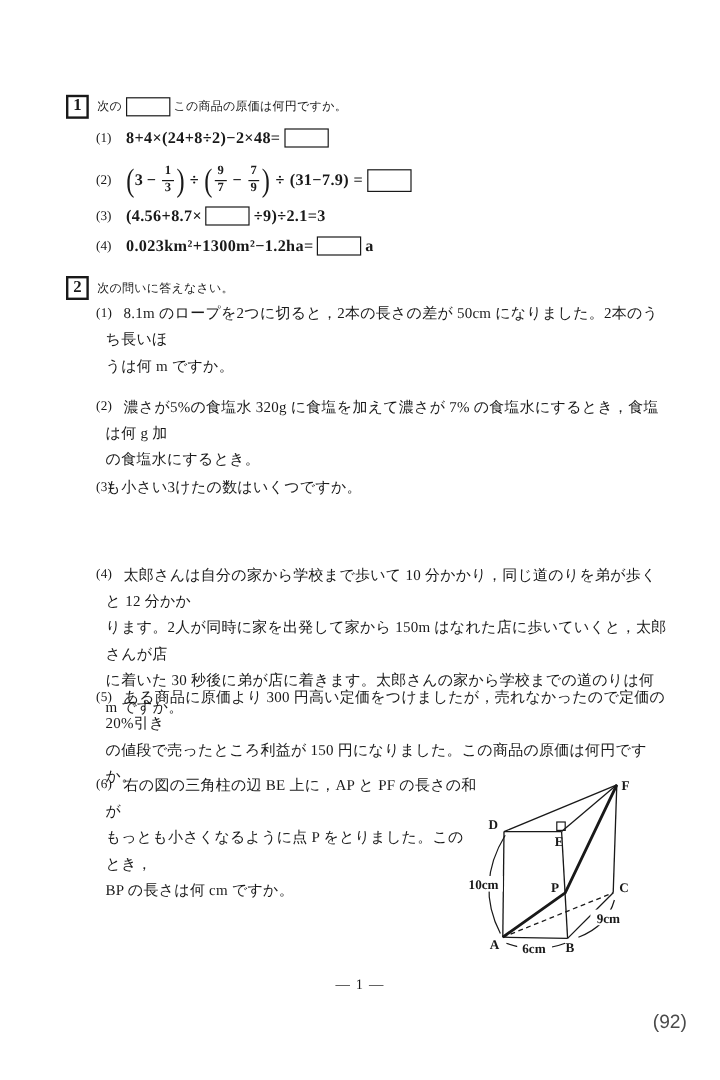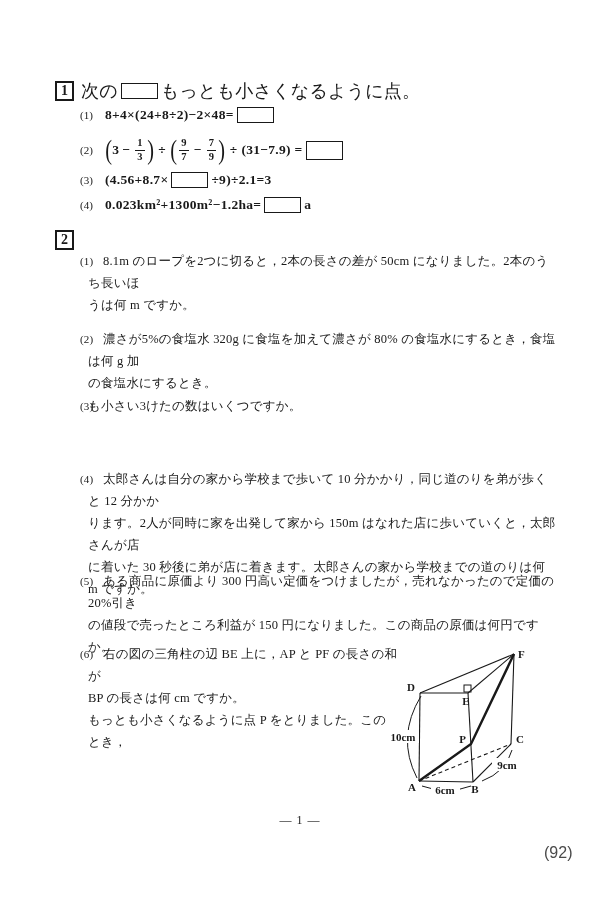--- a/index.html
+++ b/index.html
@@ -8,21 +8,21 @@
     background:#ffffff; color:#191919; overflow:hidden;
     font-family:"Liberation Serif","DejaVu Serif",serif;
   }
   
   .qheader { position:absolute; display:flex; align-items:center; }
   .qnum {
     display:inline-block; width:15px; height:16px; border:2px solid #191919;
     font-weight:bold; font-size:14px; line-height:16px; text-align:center;
     margin-right:7px; flex:0 0 auto;
   }
-  .qprompt { font-size:18px; letter-spacing:0.2px; }
+  .qprompt { font-size:10px; letter-spacing:0.2px; }
   
   .ansbox {
     display:inline-block; width:35px; height:14px; border:1.6px solid #191919;
     vertical-align:middle; margin:0 3px; background:#fff; flex:0 0 auto;
   }
   
   .formula {
     position:absolute; display:flex; align-items:center;
     font-size:13.5px; font-weight:bold; letter-spacing:0.3px; white-space:nowrap;
   }
@@ -52,21 +52,21 @@
 </style>
 </head>
 <body>
 
 <div class="page">
 
   <div class="qheader" style="left:55px; top:79px;">
     <span class="qnum">1</span>
     <span class="qprompt">次の</span>
     <span class="ansbox"></span>
-    <span class="qprompt">もっとも小さくなるように点。</span>
+    <span class="qprompt">この商品の原価は何円ですか。</span>
   </div>
 
   <div class="formula" style="left:80px; top:107px;">
     <span class="flabel">(1)</span>
     <span>8+4×(24+8÷2)−2×48=</span>
     <span class="ansbox"></span>
   </div>
 
   <div class="formula" style="left:80px; top:132px; height:36px;">
     <span class="flabel">(2)</span>
@@ -104,34 +104,35 @@
 
   <div class="formula" style="left:80px; top:197px;">
     <span class="flabel">(4)</span>
     <span>0.023km²+1300m²−1.2ha=</span>
     <span class="ansbox"></span>
     <span>a</span>
   </div>
 
   <div class="qheader" style="left:55px; top:230px;">
     <span class="qnum">2</span>
+    <span class="qprompt">次の問いに答えなさい。</span>
   </div>
 
   <div class="p2item" style="top:250px;">
     <span class="lbl">(1)</span>
     <div class="lines">
       <div class="first">8.1m のロープを2つに切ると，2本の長さの差が 50cm になりました。2本のうち長いほ</div>
       <div>うは何 m ですか。</div>
     </div>
   </div>
 
   <div class="p2item" style="top:328px;">
     <span class="lbl">(2)</span>
     <div class="lines">
-      <div class="first">濃さが5%の食塩水 320g に食塩を加えて濃さが 80% の食塩水にするとき，食塩は何 g 加</div>
+      <div class="first">濃さが5%の食塩水 320g に食塩を加えて濃さが 7% の食塩水にするとき，食塩は何 g 加</div>
       <div>の食塩水にするとき。</div>
     </div>
   </div>
 
   <div class="p2item" style="top:395px;">
     <span class="lbl">(3)</span>
     <div class="lines">
       <div>も小さい3けたの数はいくつですか。</div>
     </div>
   </div>
@@ -150,22 +151,22 @@
     <div class="lines">
       <div class="first">ある商品に原価より 300 円高い定価をつけましたが，売れなかったので定価の 20%引き</div>
       <div>の値段で売ったところ利益が 150 円になりました。この商品の原価は何円ですか。</div>
     </div>
   </div>
 
   <div class="p2item narrow" style="top:643px;">
     <span class="lbl">(6)</span>
     <div class="lines">
       <div class="first">右の図の三角柱の辺 BE 上に，AP と PF の長さの和が</div>
+      <div>もっとも小さくなるように点 P をとりました。このとき，</div>
       <div>BP の長さは何 cm ですか。</div>
-      <div>もっとも小さくなるように点 P をとりました。このとき，</div>
     </div>
   </div>
 
   <svg class="figure" width="200" height="170" viewBox="0 0 200 170">
     <g stroke="#191919" stroke-width="1.1" fill="none">
       <line x1="35" y1="53" x2="83" y2="53"></line>
       <line x1="35" y1="53" x2="34" y2="141"></line>
       <line x1="83" y1="53" x2="88" y2="142"></line>
       <line x1="34" y1="141" x2="88" y2="142"></line>
       <line x1="88" y1="142" x2="126" y2="104"></line>

